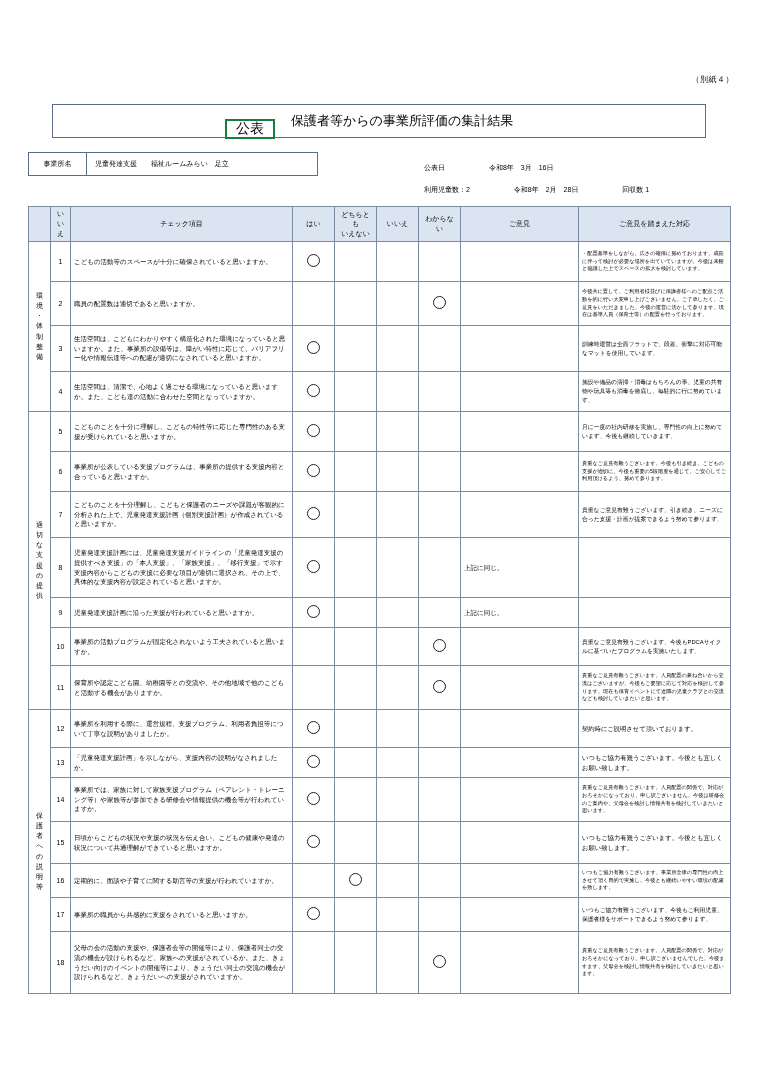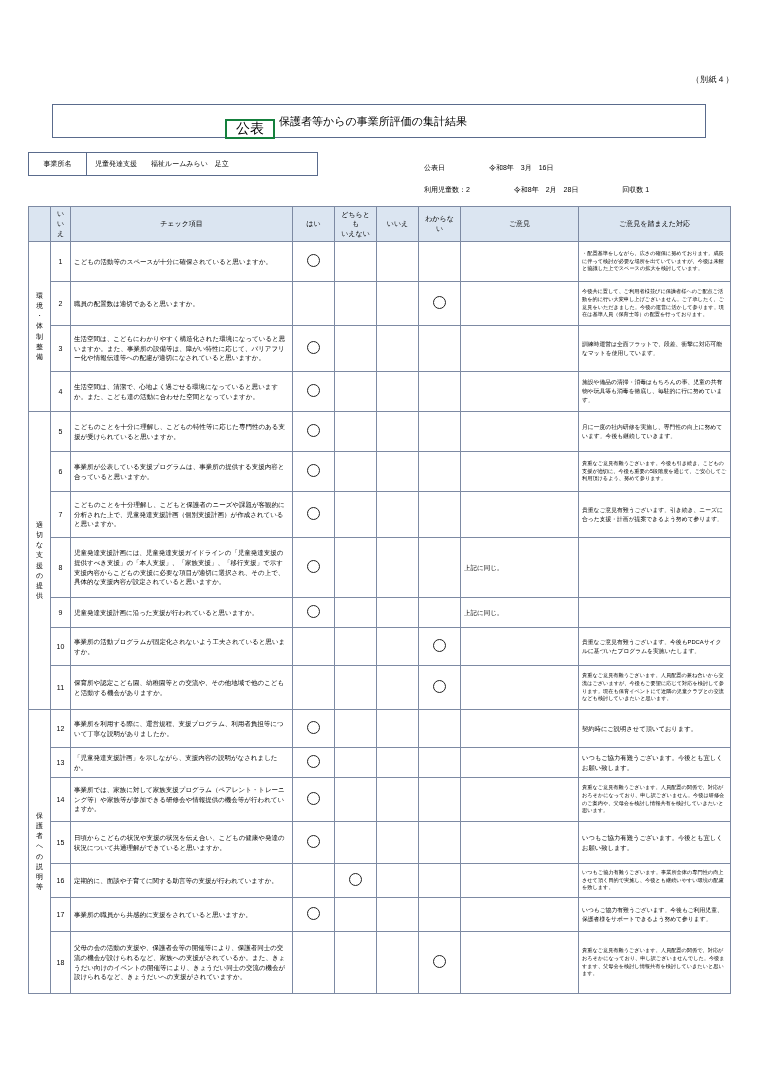--- a/index.html
+++ b/index.html
@@ -18,21 +18,21 @@
   
   .title-box{
     position:absolute;left:52px;top:104px;width:654px;height:34px;
     border:1px solid #5a6b8c;box-sizing:border-box;
     display:flex;align-items:center;
   }
   .title-pub{
     width:46px;height:16px;margin-left:172px;border:2px solid #15803d;
     display:flex;align-items:center;justify-content:center;font-size:14px;margin-top:16px;
   }
-  .title-text{margin-left:4px;font-size:11px;}
+  .title-text{margin-left:16px;font-size:13px;}
   
   .office-box{
     position:absolute;left:28px;top:152px;width:290px;height:24px;
     border:1px solid #5a6b8c;box-sizing:border-box;
     display:flex;align-items:center;
   }
   .office-label{
     width:58px;height:100%;border-right:1px solid #5a6b8c;
     display:flex;align-items:center;justify-content:center;font-size:7px;
     background:#fff;box-sizing:border-box;

